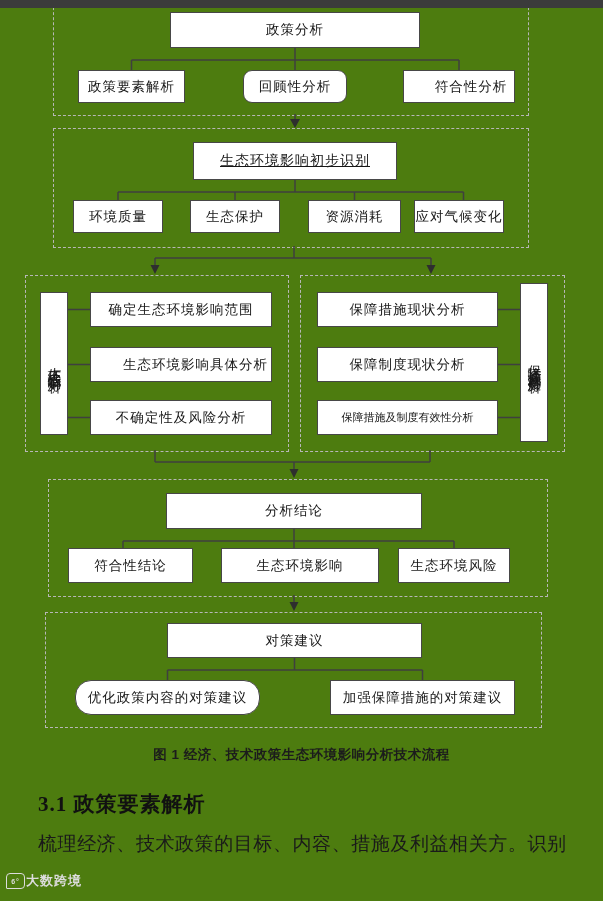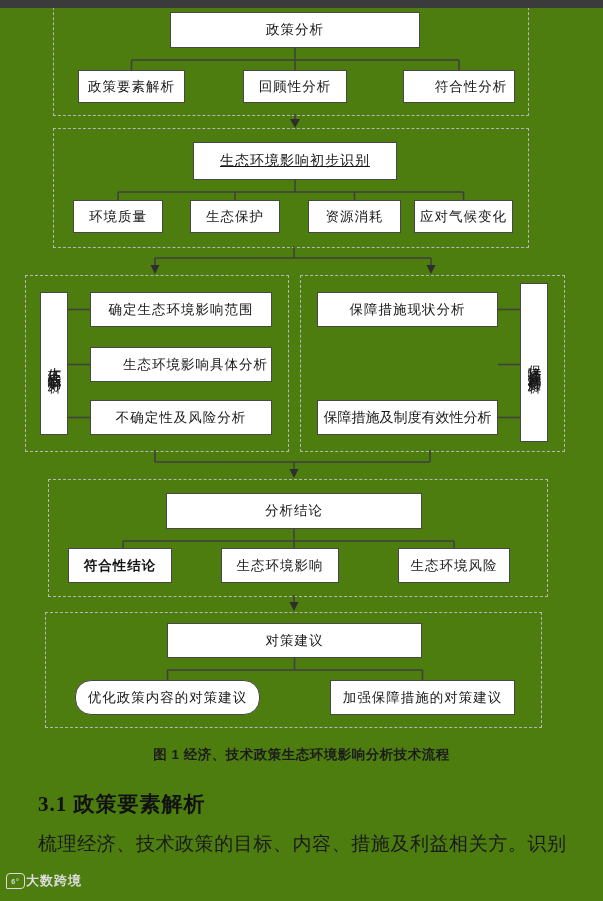--- a/index.html
+++ b/index.html
@@ -23,21 +23,21 @@
     box-sizing:border-box;
     border:1.5px solid #474747;
     background:#ffffff;
     display:flex;align-items:center;justify-content:center;
     font-size:13.5px;color:#161616;
     letter-spacing:1px;
     z-index:2;
     white-space:nowrap;
   }
   .box.big{font-size:14px;text-decoration:underline;}
-  .box.small{font-size:14px;letter-spacing:0;}
+  .box.small{font-size:11px;letter-spacing:0;}
   .vbox{
     position:absolute;
     box-sizing:border-box;
     border:1.5px solid #474747;
     background:#fff;
     display:flex;align-items:center;justify-content:center;
     writing-mode:vertical-lr;text-orientation:upright;
     font-size:13.5px;color:#161616;letter-spacing:2px;
     z-index:2;
   }
@@ -103,41 +103,42 @@
       <polygon points="290,119 300,119 295,128"></polygon>
       <polygon points="150.5,265 159.5,265 155,274"></polygon>
       <polygon points="426.5,265 435.5,265 431,274"></polygon>
       <polygon points="289.5,469 298.5,469 294,478"></polygon>
       <polygon points="289.5,602 298.5,602 294,611"></polygon>
     </g>
   </svg>
 
   <div class="box" style="left:170px;top:12px;width:250px;height:36px;">政策分析</div>
   <div class="box" style="left:78px;top:70px;width:107px;height:33px;">政策要素解析</div>
-  <div class="box" style="left:243px;top:70px;width:104px;height:33px;">回顾性分析</div>
+  <div class="box" style="left:243px;top:70px;width:104px;height:33px;border-radius:9px;">回顾性分析</div>
   <div class="box" style="left:403px;top:70px;width:112px;height:33px;padding-left:24px;">符合性分析</div>
 
   <div class="box big" style="left:193px;top:142px;width:204px;height:38px;">生态环境影响初步识别</div>
   <div class="box" style="left:73px;top:200px;width:90px;height:33px;">环境质量</div>
   <div class="box" style="left:190px;top:200px;width:90px;height:33px;">生态保护</div>
   <div class="box" style="left:308px;top:200px;width:93px;height:33px;">资源消耗</div>
-  <div class="box" style="left:414px;top:200px;width:99px;height:33px;">应对气候变化</div>
+  <div class="box" style="left:414px;top:200px;width:90px;height:33px;">应对气候变化</div>
 
   <div class="vbox" style="left:40px;top:292px;width:28px;height:143px;">生态环境影响分析</div>
   <div class="box" style="left:90px;top:292px;width:182px;height:35px;">确定生态环境影响范围</div>
   <div class="box" style="left:90px;top:347px;width:182px;height:35px;padding-left:29px;">生态环境影响具体分析</div>
   <div class="box" style="left:90px;top:400px;width:182px;height:35px;">不确定性及风险分析</div>
 
   <div class="box" style="left:317px;top:292px;width:181px;height:35px;">保障措施现状分析</div>
+  <div class="box" style="left:317px;top:347px;width:181px;height:35px;">保障制度现状分析</div>
   <div class="box small" style="left:317px;top:400px;width:181px;height:35px;">保障措施及制度有效性分析</div>
   <div class="vbox" style="left:520px;top:283px;width:28px;height:159px;">保障措施及制度分析</div>
 
   <div class="box" style="left:166px;top:493px;width:256px;height:36px;">分析结论</div>
-  <div class="box" style="left:68px;top:548px;width:104px;height:35px;font-weight:bold;">符合性结论</div>
-  <div class="box" style="left:221px;top:548px;width:118px;height:35px;text-align:center;">生态环境影响</div>
+  <div class="box" style="left:68px;top:548px;width:125px;height:35px;">符合性结论</div>
+  <div class="box" style="left:221px;top:548px;width:158px;height:35px;text-align:center;">生态环境影响</div>
   <div class="box" style="left:398px;top:548px;width:112px;height:35px;">生态环境风险</div>
 
   <div class="box" style="left:167px;top:623px;width:255px;height:35px;">对策建议</div>
   <div class="box" style="left:75px;top:680px;width:185px;height:35px;border-radius:16px;">优化政策内容的对策建议</div>
   <div class="box" style="left:330px;top:680px;width:185px;height:35px;">加强保障措施的对策建议</div>
 
   <div class="caption">图 1 经济、技术政策生态环境影响分析技术流程</div>
 
   <div class="heading">3.1 政策要素解析</div>
 

